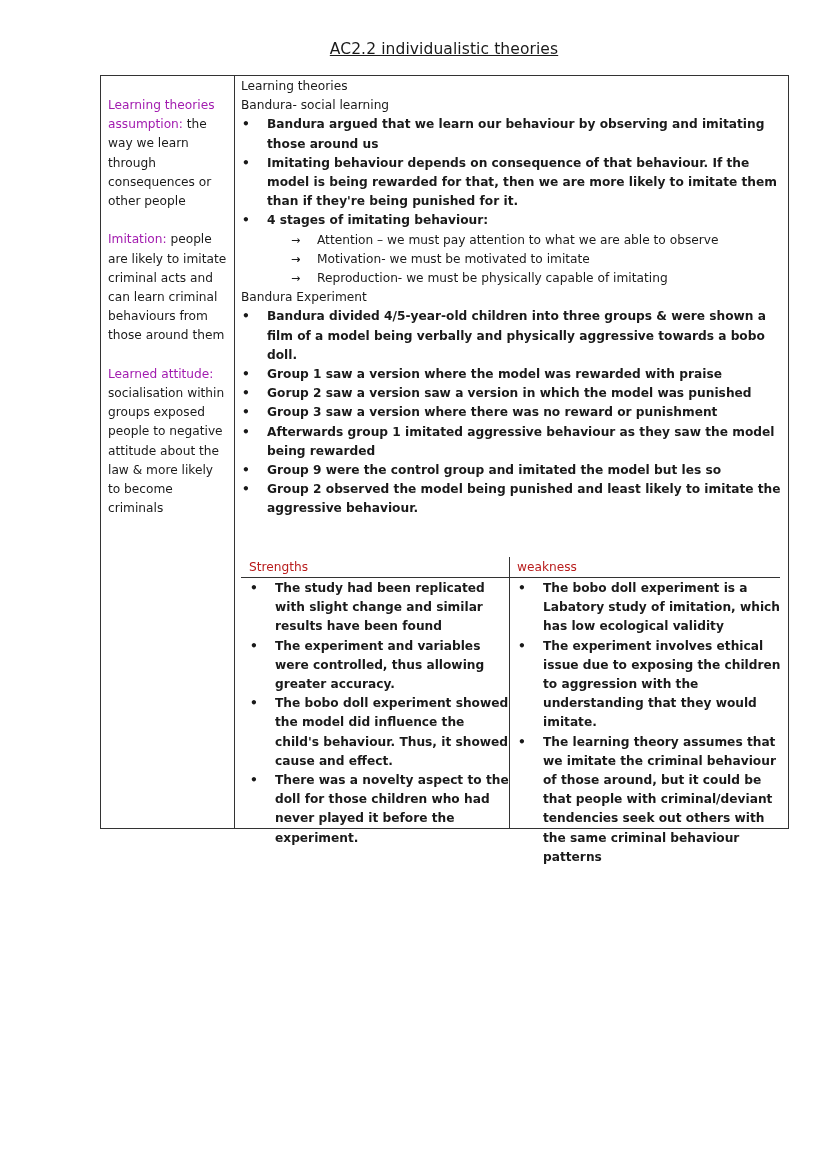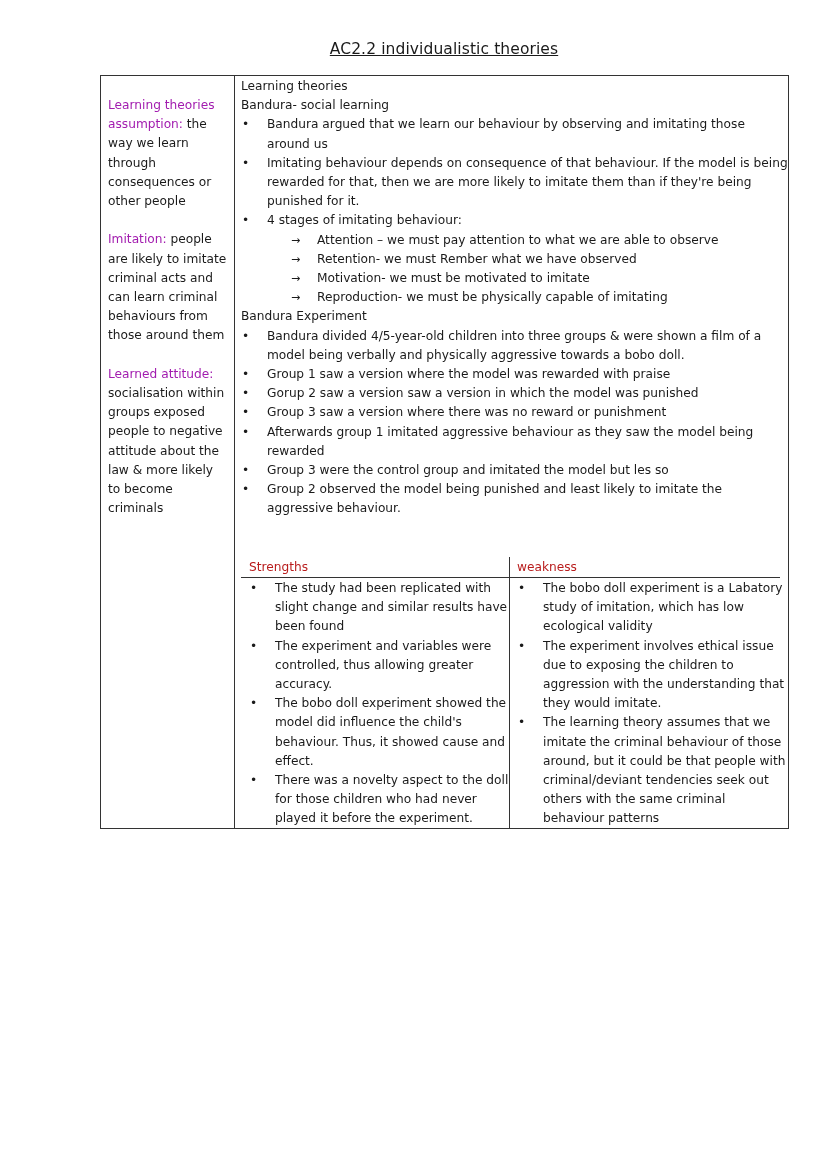--- a/index.html
+++ b/index.html
@@ -14,21 +14,21 @@
   }
   .left-col {
     width: 134px; border-right: 1px solid #333; box-sizing: border-box;
     padding: 20px 6px 0 7px; font-size: 12.2px; line-height: 19.2px;
   }
   .left-col p { margin: 0 0 19.2px 0; }
   .hl { color: #a21caf; }
   .right-col { flex: 1; position: relative; padding: 1px 0 0 6px; font-size: 12.2px; line-height: 19.2px; }
   .u { }
   ul.b { list-style: none; margin: 0; padding: 0; }
-  ul.b li { position: relative; padding-left: 26px; }
+  ul.b li { position: relative; padding-left: 26px; font-weight: bold; }
   ul.b li::before { content: "\2022"; position: absolute; left: 1px; top: 0; }
   ul.arr { list-style: none; margin: 0; padding: 0 0 0 50px; }
   ul.arr li { position: relative; padding-left: 26px; }
   ul.arr li .arrow { position: absolute; left: 0; top: 0; font-size: 11px; }
   .sw {
     position: absolute; left: 0; right: 0; top: 481px; bottom: 0; display: flex;
   }
   .sw-col { box-sizing: border-box; }
   .sw-col.s { width: 275px; border-right: 1px solid #333; }
   .sw-col.w { flex: 1; }
@@ -56,32 +56,32 @@
   <div class="right-col">
     <div class="u">Learning theories</div>
     <div>Bandura- social learning</div>
     <ul class="b">
       <li>Bandura argued that we learn our behaviour by observing and imitating those around us</li>
       <li>Imitating behaviour depends on consequence of that behaviour. If the model is being rewarded for that, then we are more likely to imitate them than if they're being punished for it.</li>
       <li>4 stages of imitating behaviour:</li>
     </ul>
     <ul class="arr">
       <li><span class="arrow">→</span><span>Attention – we must pay attention to what we are able to observe</span></li>
-      <li><span class="arrow">→</span><span>Retention- we must Rember what we have observed</span></li>
+      <li><span class="arrow">→</span></li>
       <li><span class="arrow">→</span><span>Motivation- we must be motivated to imitate</span></li>
       <li><span class="arrow">→</span><span>Reproduction- we must be physically capable of imitating</span></li>
     </ul>
     <div>Bandura Experiment</div>
     <ul class="b">
       <li>Bandura divided 4/5-year-old children into three groups &amp; were shown a film of a model being verbally and physically aggressive towards a bobo doll.</li>
       <li>Group 1 saw a version where the model was rewarded with praise</li>
       <li>Gorup 2 saw a version saw a version in which the model was punished</li>
       <li>Group 3 saw a version where there was no reward or punishment</li>
       <li>Afterwards group 1 imitated aggressive behaviour as they saw the model being rewarded</li>
-      <li>Group 3 were the control group and imitated the model but les so</li>
+      <li>Group 9 were the control group and imitated the model but les so</li>
       <li>Group 2 observed the model being punished and least likely to imitate the aggressive behaviour.</li>
     </ul>
 
     <div class="sw">
       <div class="sw-col s">
         <div class="sw-head">Strengths</div>
         <div class="sw-body">
           <ul class="b">
             <li>The study had been replicated with slight change and similar results have been found</li>
             <li>The experiment and variables were controlled, thus allowing greater accuracy.</li>

